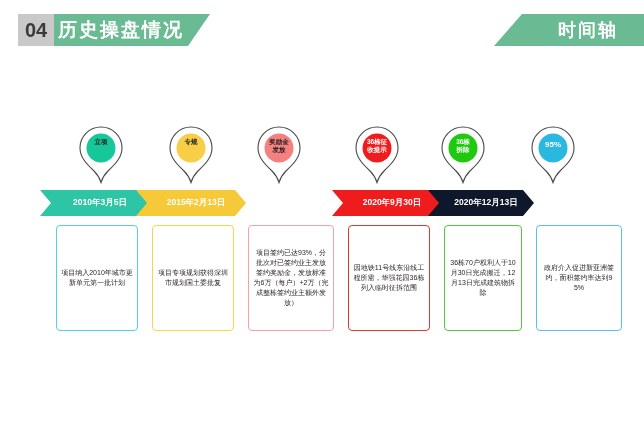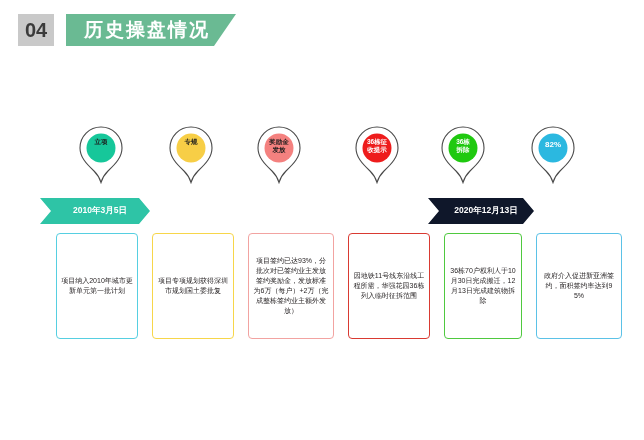--- a/index.html
+++ b/index.html
@@ -23,41 +23,40 @@
     width: 644px;
     height: 62px;
   }
   #header-left {
     position: absolute;
     left: 18px;
     top: 14px;
     height: 32px;
     display: flex;
     align-items: stretch;
-    gap: 12px;
   }
   #section-number {
     width: 36px;
     background: #c9c9c9;
     color: #3b3b3b;
     font-size: 20px;
     font-weight: bold;
     display: flex;
     align-items: center;
     justify-content: center;
     letter-spacing: 0px;
   }
   #section-title-banner {
     background: #6aba93;
     color: #ffffff;
     font-size: 19px;
     font-weight: bold;
     display: flex;
     align-items: center;
-    padding: 0 26px 0 18px;
+    padding: 0 26px 0 4px;
     letter-spacing: 2px;
     -webkit-clip-path: polygon(0 0, 100% 0, calc(100% - 22px) 100%, 0 100%);
     clip-path: polygon(0 0, 100% 0, calc(100% - 22px) 100%, 0 100%);
   }
   #header-right-banner {
     position: absolute;
     right: 0;
     top: 14px;
     height: 32px;
     background: #6aba93;
@@ -117,21 +116,21 @@
   .pin-label.pct {
     font-size: 8px;
     top: 15px;
     letter-spacing: 0px;
   }
 
   
   #arrows-row {
     position: relative;
     height: 26px;
-    margin-top: 10px;
+    margin-top: 2px;
   }
   .arrow {
     position: absolute;
     top: 0;
     height: 26px;
     color: #ffffff;
     font-size: 8.5px;
     font-weight: bold;
     display: flex;
     align-items: center;
@@ -172,20 +171,21 @@
   }
 </style>
 </head>
 <body>
 
 <div id="header">
   <div id="header-left">
     <div id="section-number">04</div>
     <div id="section-title-banner">历史操盘情况</div>
   </div>
+  <div id="header-right-banner">时间轴</div>
 </div>
 
 <div id="timeline">
   <div id="pins-row">
       <div class="pin" style="left: 78px;">
         <svg class="pin-shape" viewBox="0 0 46 58">
           <path d="M23 1 C11.4 1 2 10.4 2 22 C2 31 8 37.5 16 45 C19.5 48.4 21.6 52 23 56.5 C24.4 52 26.5 48.4 30 45 C38 37.5 44 31 44 22 C44 10.4 34.6 1 23 1 Z" fill="#ffffff" stroke="#4a4a4a" stroke-width="1.1"></path>
           <circle cx="23" cy="22" r="14.5" fill="#16c79a"></circle>
         </svg>
         <div class="pin-label">立项</div>
@@ -216,25 +216,27 @@
           <path d="M23 1 C11.4 1 2 10.4 2 22 C2 31 8 37.5 16 45 C19.5 48.4 21.6 52 23 56.5 C24.4 52 26.5 48.4 30 45 C38 37.5 44 31 44 22 C44 10.4 34.6 1 23 1 Z" fill="#ffffff" stroke="#4a4a4a" stroke-width="1.1"></path>
           <circle cx="23" cy="22" r="14.5" fill="#1fc90f"></circle>
         </svg>
         <div class="pin-label light">36栋<br>拆除</div>
       </div>
       <div class="pin" style="left: 530px;">
         <svg class="pin-shape" viewBox="0 0 46 58">
           <path d="M23 1 C11.4 1 2 10.4 2 22 C2 31 8 37.5 16 45 C19.5 48.4 21.6 52 23 56.5 C24.4 52 26.5 48.4 30 45 C38 37.5 44 31 44 22 C44 10.4 34.6 1 23 1 Z" fill="#ffffff" stroke="#4a4a4a" stroke-width="1.1"></path>
           <circle cx="23" cy="22" r="14.5" fill="#2bb8e0"></circle>
         </svg>
-        <div class="pin-label light pct">82%</div>
+        <div class="pin-label light pct">95%</div>
       </div>
     </div>
   <div id="arrows-row">
       <div class="arrow" style="left: 40px; width: 100px; background: rgb(46, 196, 166);">2010年3月5日</div>
+      <div class="arrow" style="left: 136px; width: 100px; background: rgb(245, 201, 55);">2015年2月13日</div>
+      <div class="arrow" style="left: 332px; width: 100px; background: rgb(238, 28, 28);">2020年9月30日</div>
       <div class="arrow" style="left: 428px; width: 96px; background: #0f172a;">2020年12月13日</div>
     </div>
   <div id="boxes-row">
       <div class="desc-box" style="left: 56px; width: 82px; border-color: rgb(86, 207, 225);">
         <div class="desc-text">项目纳入2010年城市更新单元第一批计划</div>
       </div>
       <div class="desc-box" style="left: 152px; width: 82px; border-color: rgb(247, 214, 74);">
         <div class="desc-text">项目专项规划获得深圳市规划国土委批复</div>
       </div>
       <div class="desc-box" style="left: 248px; width: 86px; border-color: rgb(242, 163, 161);">

